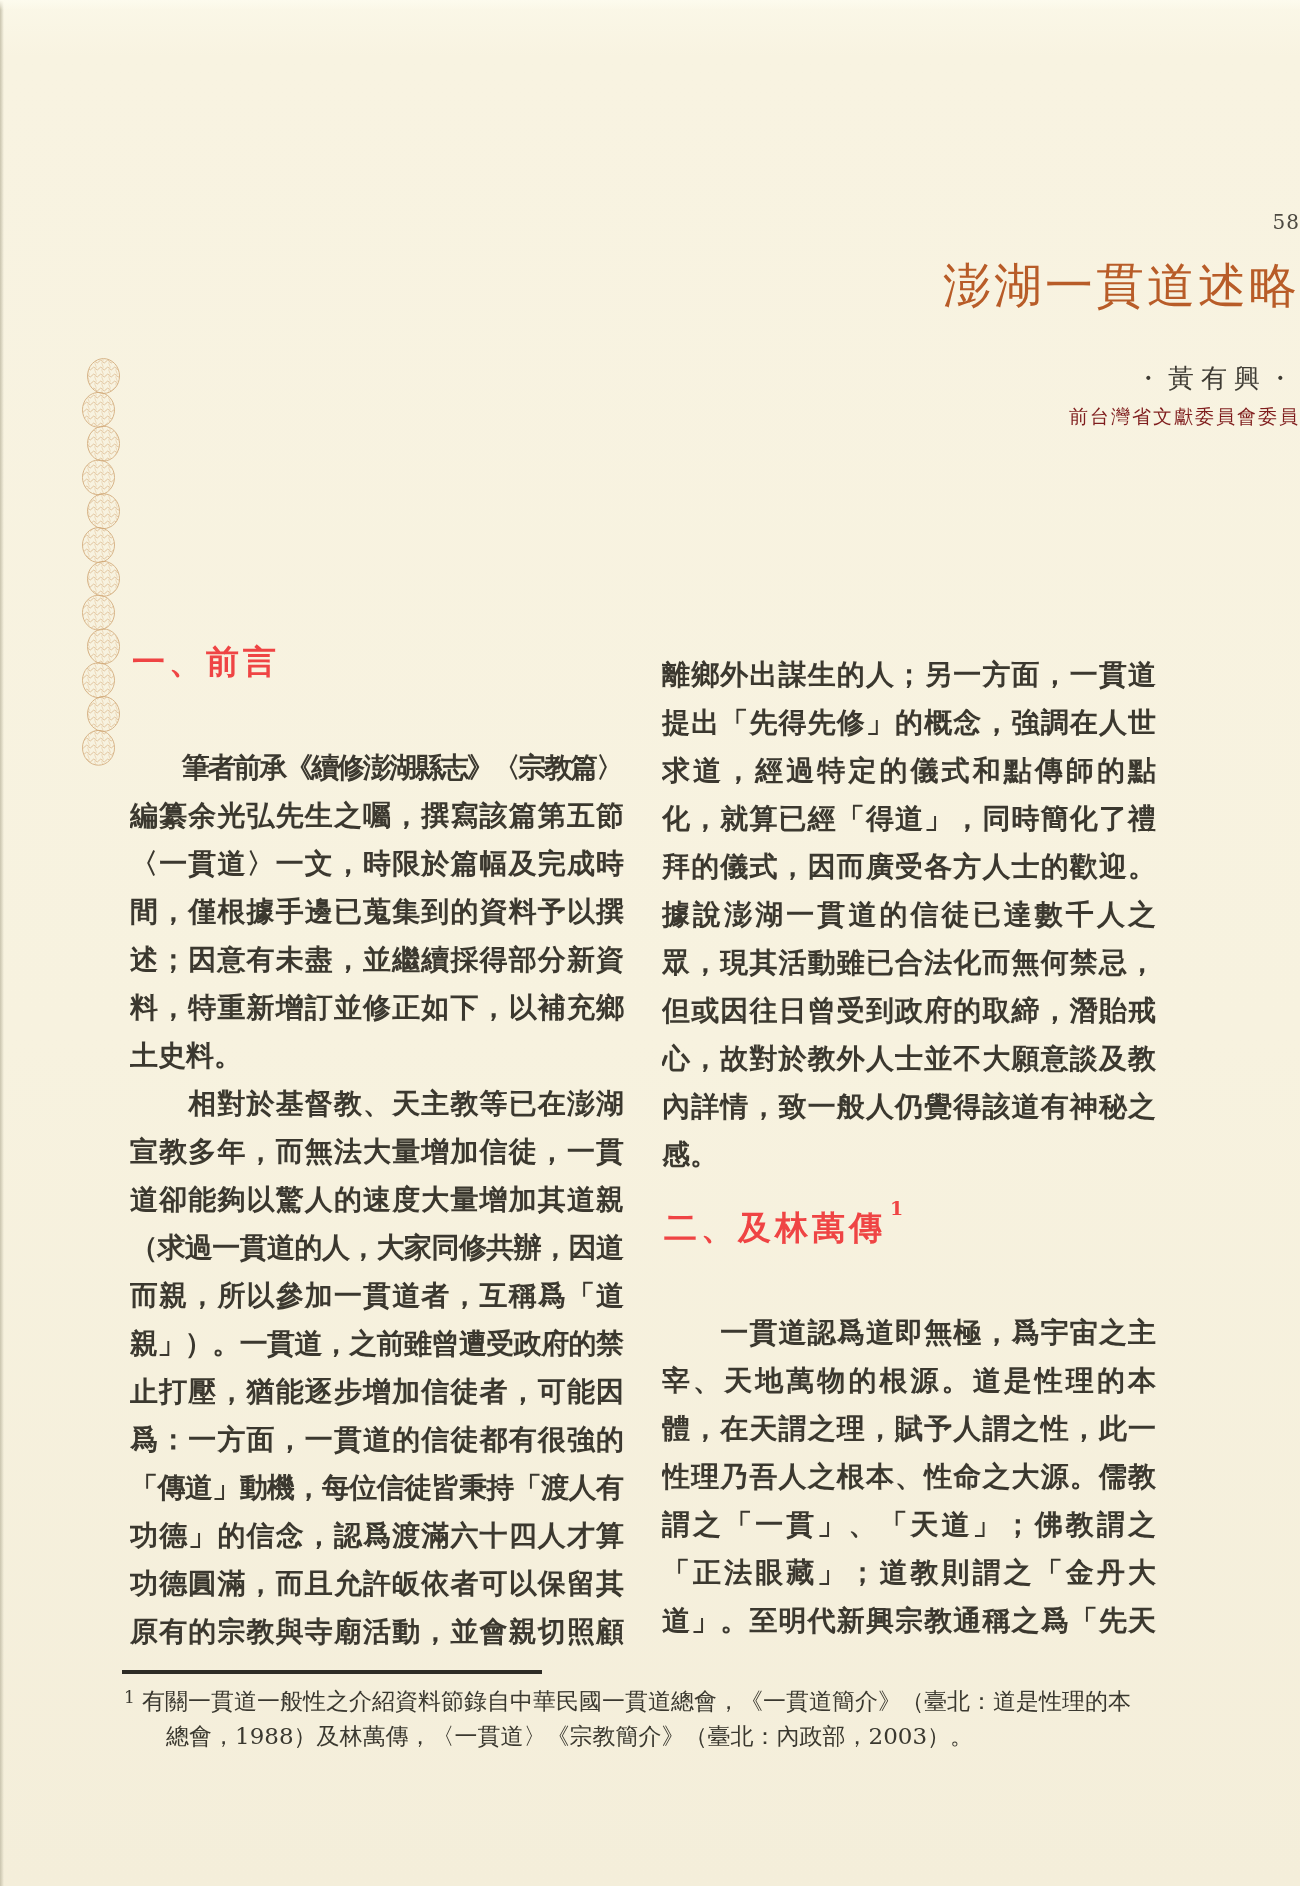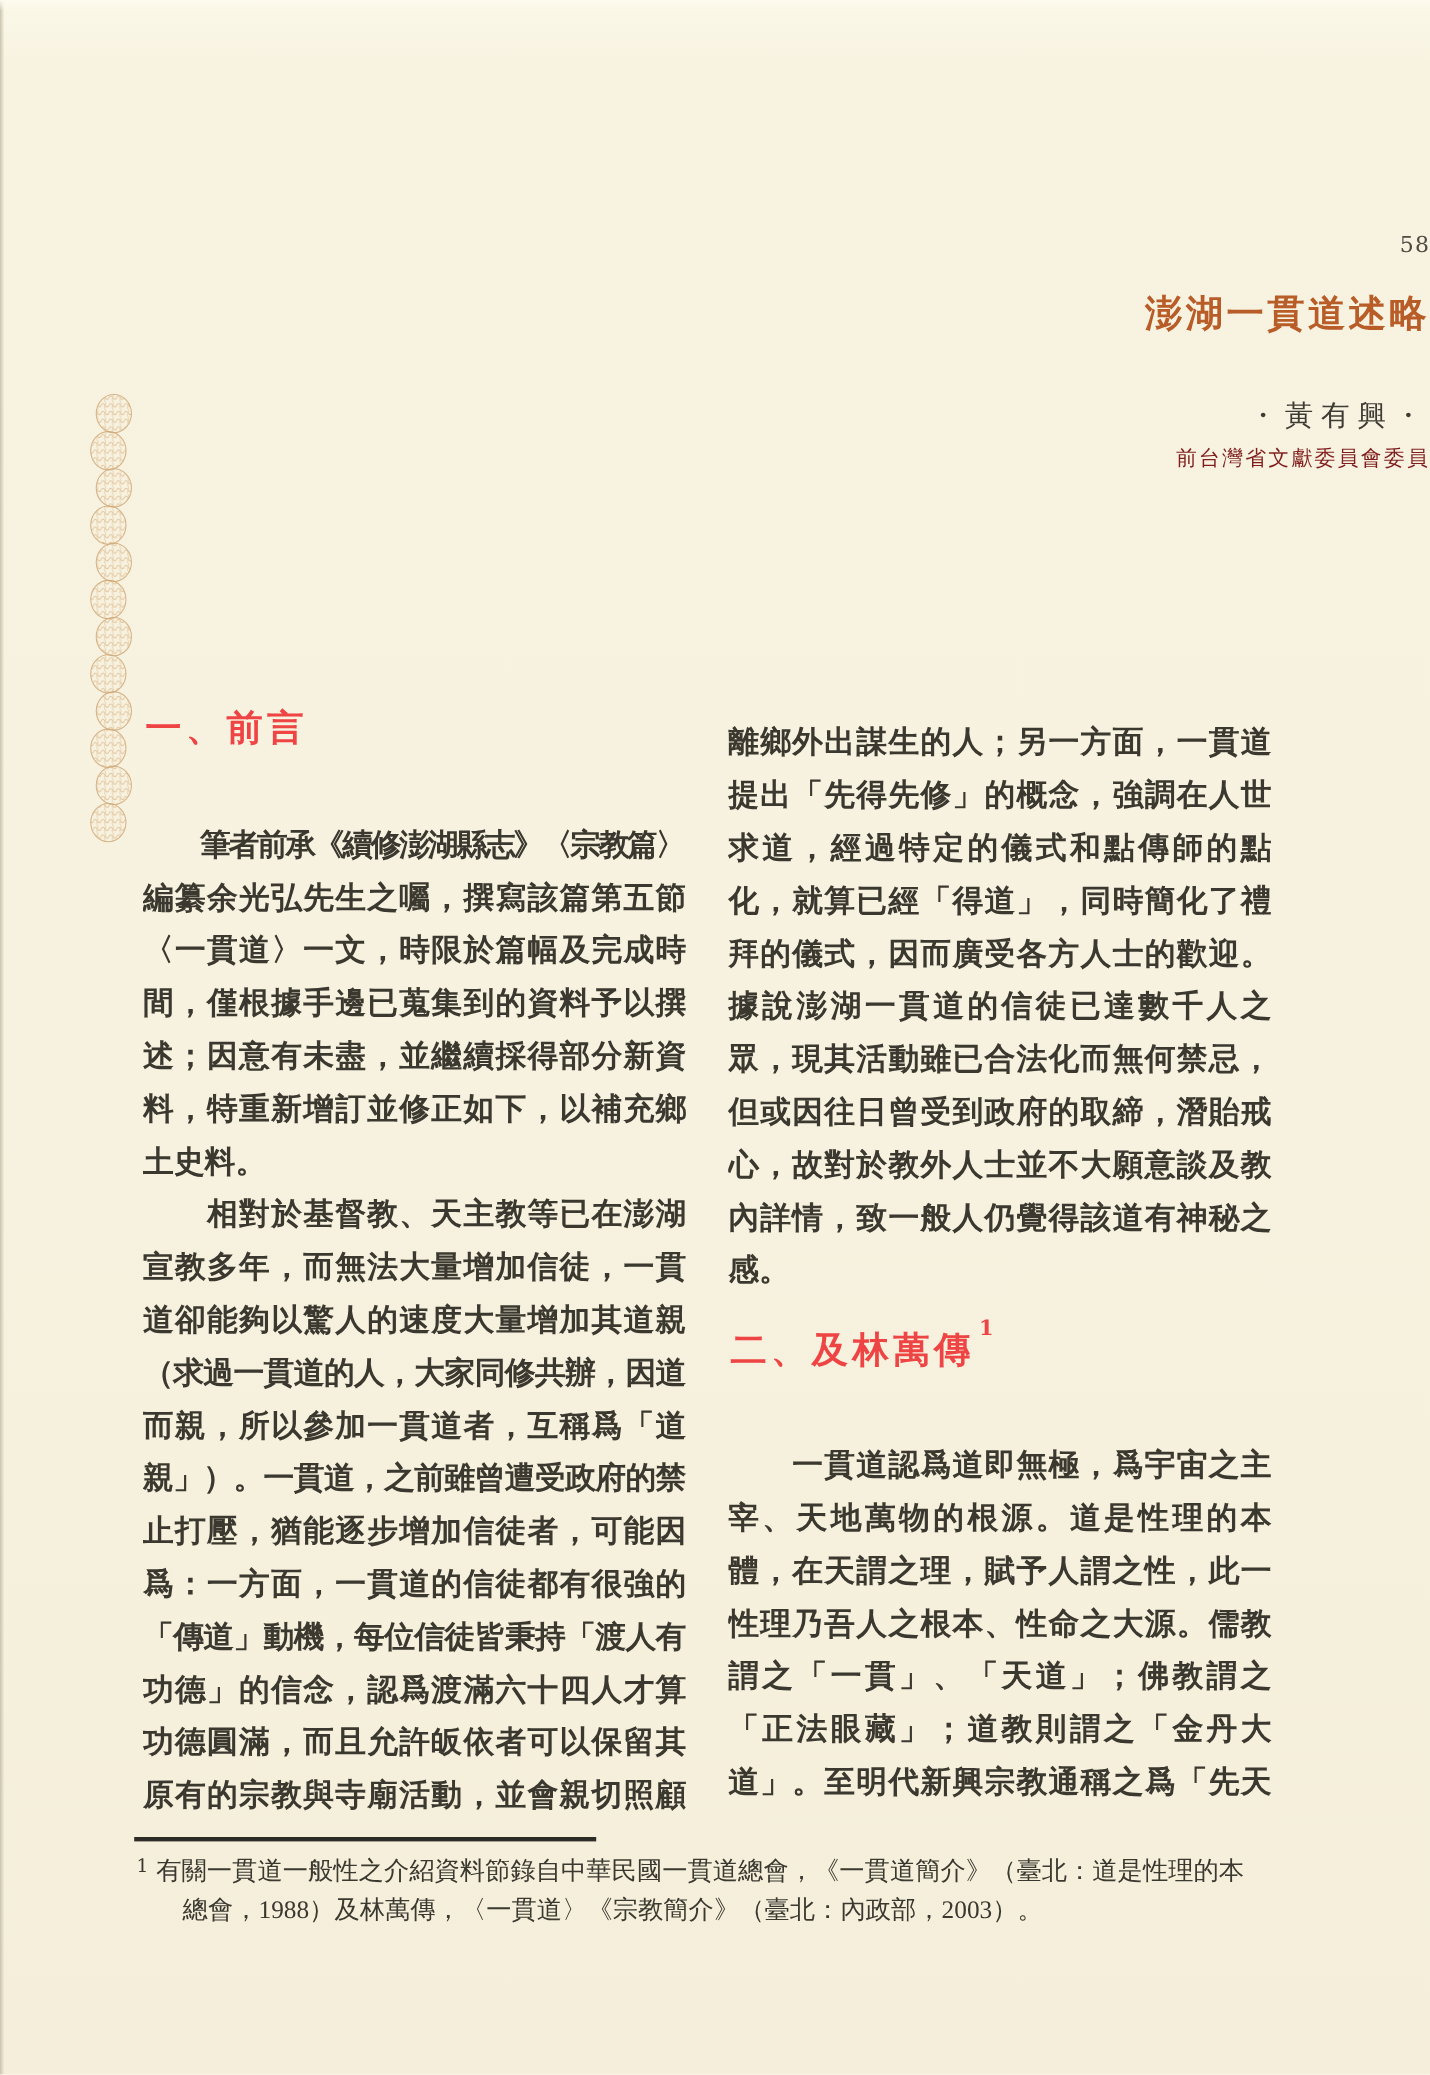--- a/index.html
+++ b/index.html
@@ -8,42 +8,42 @@
     background:linear-gradient(180deg,#fbf8e8 0%,#f8f3e1 3%,#f7f2df 55%,#f4eeda 100%);
     font-family:"DejaVu Serif","Liberation Serif",serif;
     color:#3b382f;
   }
   .edge-left{position:absolute;left:0;top:0;width:4px;height:100%;
     background:linear-gradient(90deg,#c9c4ae,rgba(201,196,174,0));}
   .edge-top{position:absolute;left:0;top:0;width:100%;height:10px;
     background:linear-gradient(180deg,#fdfbee,rgba(253,251,238,0));}
   .centered{position:absolute;left:0;width:100%;text-align:right;}
   .page-number{top:210px;font-size:20px;letter-spacing:1px;color:#4d4a42;}
-  .title{top:260px;font-size:34px;line-height:50px;font-weight:700;
+  .title{top:260px;font-size:48px;line-height:50px;font-weight:400;
     color:#b85c28;letter-spacing:3px;}
   .author{top:362px;font-size:26px;line-height:32px;letter-spacing:7px;color:#3e3b33;}
   .affiliation{top:404px;font-size:19px;letter-spacing:2px;color:#7f1d1d;
     font-family:"Liberation Sans","DejaVu Sans",sans-serif;}
   .ornament{position:absolute;left:78px;top:358px;}
   .ornament ellipse{fill:url(#ornpat);stroke:#cfa573;stroke-width:1;opacity:.8;}
   .col{position:absolute;top:640px;width:494px;}
   .col-left{left:130px;}
   .col-right{left:662px;padding-top:8px;}
   .section-heading{font-size:33px;line-height:44px;font-weight:600;color:#ef4444;
     letter-spacing:4px;margin:0 0 57px 2px;}
   .section-heading-2{margin:22px 0 56px 2px;}
   .section-heading sup{font-size:19px;letter-spacing:0;position:relative;top:-12px;margin-left:4px;}
   .para{margin:0;font-weight:bold;}
   .bl{display:block;}
   .bl text{font-family:"DejaVu Serif","Liberation Serif",serif;font-size:28px;fill:#3b382f;}
   .footnote{position:absolute;left:122px;top:1670px;width:1072px;}
   .footnote-rule{width:420px;height:4px;background:#2e2c26;margin-bottom:10px;}
   .footnote-body{position:relative;padding-left:20px;font-size:23px;line-height:35px;color:#3a382f;}
   .footnote-marker{position:absolute;left:2px;top:-4px;font-size:17px;}
-  .fn-l2{padding-left:24px;font-family:Liberation Serif, serif;}
+  .fn-l2{padding-left:24px;}
 </style>
 </head>
 <body>
 
 <div class="edge-left"></div>
 <div class="edge-top"></div>
 
 <div class="centered page-number">58</div>
 <div class="centered title">澎湖一貫道述略</div>
 <div class="centered author">・黃有興・</div>

